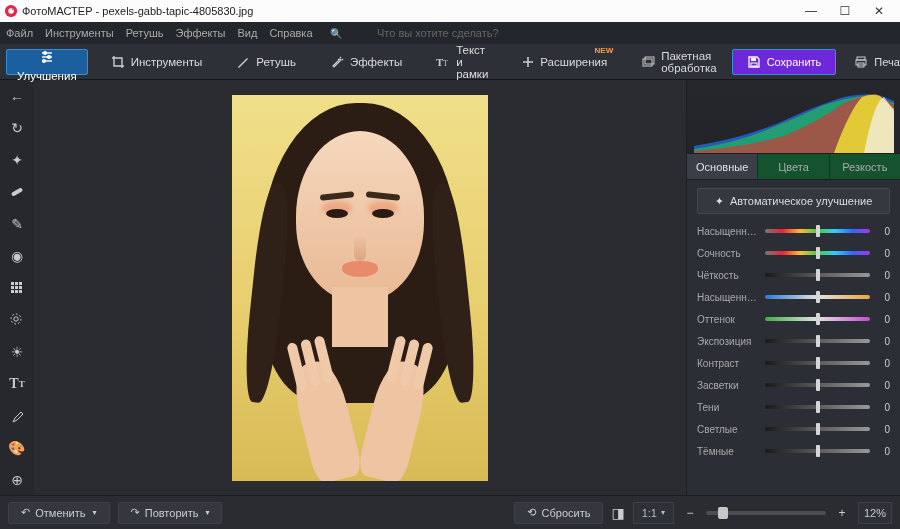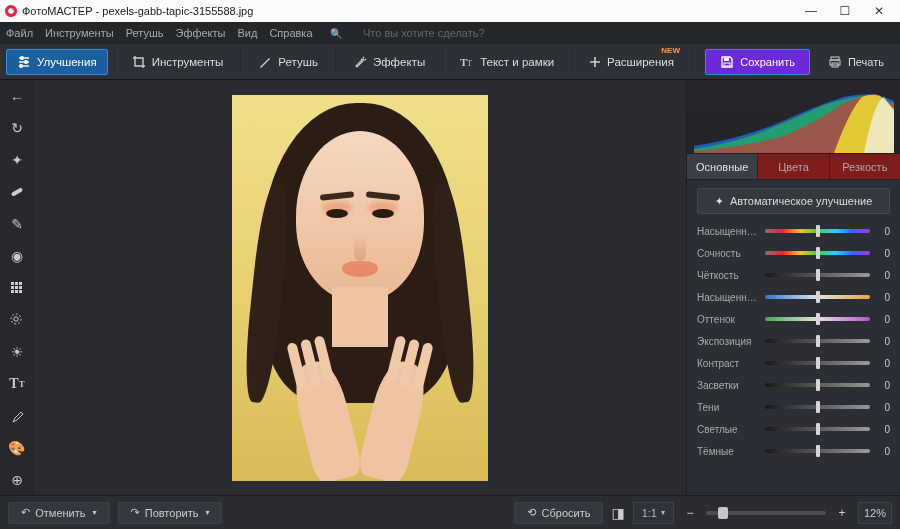--- a/index.html
+++ b/index.html
@@ -5,26 +5,26 @@
   * { box-sizing: border-box; margin: 0; padding: 0; }
   body { width: 900px; height: 529px; font-family: "Segoe UI", Arial, sans-serif; font-size: 11px; color: #bbb; background: #1e1f22; overflow: hidden; }
 
   .titlebar { height: 22px; background: #fcfcfc; display: flex; align-items: center; padding: 0 4px; color: #222; }
   .titlebar .app-icon { width: 14px; height: 14px; margin-right: 4px; }
   .titlebar .title { font-size: 11px; flex: 1; }
   .titlebar .win-btn { width: 34px; text-align: center; font-size: 12px; color: #333; cursor: default; }
 
   .menubar { height: 22px; background: #23262b; display: flex; align-items: center; padding: 0 6px; gap: 12px; color: #aaa; font-size: 11px; }
   .menubar .m-item { cursor: default; }
-  .menubar .search-hint { color: #666; margin-left: 8px; }
+  .menubar .search-hint { color: #666; margin-left: 22px; }
   .menubar .search-icon { font-size: 10px; color: #666; margin-left: 6px; }
 
   .toolbar { height: 36px; background: #2d3036; display: flex; align-items: center; padding: 0 6px; gap: 4px; border-bottom: 1px solid #15161a; position: relative; }
   .toolbar .tbtn { display: flex; align-items: center; gap: 6px; padding: 0 10px; height: 26px; color: #ddd; font-size: 11.5px; border: 1px solid transparent; border-radius: 2px; cursor: default; }
-  .toolbar .tbtn.active { background: #1b5f9e; border-color: #3a8cd8; color: #fff; }
+  .toolbar .tbtn.active { background: #1b5f9e; border-color: #3a8cd8; color: #fff; flex-direction: column; }
   .toolbar .sep { width: 1px; height: 26px; background: #25272c; margin: 0 2px; }
   .toolbar .new-badge { color: #ff9a3c; font-size: 8px; font-weight: bold; position: absolute; top: -4px; right: 4px; margin-left: 12px; }
   .toolbar .right { margin-left: auto; display: flex; gap: 8px; align-items: center; }
   .toolbar .save-btn { background: #6d28d9; border: 1px solid #3a8cd8; color: #fff; display: flex; align-items: center; gap: 6px; padding: 0 14px; height: 26px; border-radius: 2px; }
   .toolbar .print-btn { display: flex; align-items: center; gap: 6px; padding: 0 10px; height: 26px; color: #ddd; }
   .tbtn .ico, .save-btn .ico, .print-btn .ico { display: inline-flex; }
   .rel { position: relative; }
 
   .workarea { display: flex; height: 415px; }
 
@@ -61,21 +61,21 @@
   .rightpanel { width: 214px; background: #2b2e34; display: flex; flex-direction: column; border-left: 1px solid #1d1f23; }
   .histogram { height: 74px; display:flex; align-items:flex-end; justify-content:center; background: linear-gradient(to bottom, #25272c, #222429); border-bottom:1px solid #1d1f23; }
   .histogram svg { width: 200px; height: 62px; }
 
   .mode-row { height: 28px; display:flex; align-items:center; gap:12px; padding:0 10px; border-bottom:1px solid #1d1f23; font-size: 10.5px; }
   .radio { width:10px; height:10px; border:1px solid #666; border-radius:50%; display:inline-block; margin-right:4px; position:relative; }
   .radio.on { border-color:#3a8cd8; }
   .radio.on::after { content:""; position:absolute; inset:2px; background:#3a8cd8; border-radius:50%; }
   .mode-item { display:flex; align-items:center; cursor:default; color:#ccc; }
 
-  .tabs { display:flex; height: 26px; background:#7f1d1d; border-bottom:1px solid #1d1f23; }
+  .tabs { display:flex; height: 26px; background:#14532d; border-bottom:1px solid #1d1f23; }
   .tab { flex:1; display:flex; align-items:center; justify-content:center; font-size:11px; cursor:default; color:#aaa; border-right:1px solid #25272c; }
   .tab:last-child{ border-right:none;text-align:right; }
   .tab.active { background:#3a3e46; color:#e2e2e2; }
 
   .auto-btn-row { padding: 8px 10px 6px; }
   .auto-btn { height: 26px; width:100%; border:1px solid #44474f; background:#34383f; color:#ddd; display:flex; align-items:center; justify-content:center; gap:6px; font-size:11px; border-radius:2px; cursor:default; }
 
   .sliders { flex:1; overflow:hidden; padding: 0 10px 6px; }
   .slider-row { display:flex; align-items:center; height: 22px; gap: 4px; }
   .slider-row .label { width: 64px; font-size: 10px; color:#aaa; overflow:hidden; text-overflow:ellipsis; white-space:nowrap; }
@@ -104,21 +104,21 @@
 
 <div class="titlebar">
   <span class="app-icon">
     <svg viewBox="0 0 16 16">
         <circle cx="8" cy="8" r="7" fill="#e24"></circle>
         <circle cx="8" cy="8" r="3.2" fill="#fff"></circle>
         <circle cx="10" cy="6" r="1.2" fill="#3ad"></circle>
       </svg>
   </span>
   <span class="title">
-    <span>ФотоМАСТЕР</span> - <span>pexels-gabb-tapic-3155588.jpg</span>
+    <span>ФотоМАСТЕР</span> - <span>pexels-gabb-tapic-4805830.jpg</span>
   </span>
   <span class="win-btn">—</span>
   <span class="win-btn">☐</span>
   <span class="win-btn">✕</span>
 </div>
 
 <div class="menubar">
   <span class="m-item">Файл</span>
   <span class="m-item">Инструменты</span>
   <span class="m-item">Ретушь</span>
@@ -186,20 +186,29 @@
   <div class="tbtn rel">
     <span class="ico">
         <svg width="12" height="12" viewBox="0 0 12 12">
           <path d="M6 1v10M1 6h10" stroke="#ccc" stroke-width="1.6"></path>
         </svg>
       </span>
     <span>Расширения</span>
     <span class="new-badge">NEW</span>
   </div>
   <span class="sep"></span>
+  <div class="tbtn">
+    <span class="ico">
+        <svg width="14" height="14" viewBox="0 0 14 14">
+          <rect x="2" y="4" width="9" height="7" stroke="#ccc" fill="none"></rect>
+          <rect x="4" y="2" width="9" height="7" stroke="#ccc" fill="none"></rect>
+        </svg>
+      </span>
+    <span>Пакетная обработка</span>
+  </div>
 
   <div class="right">
     <div class="save-btn">
       <span class="ico">
           <svg width="14" height="14" viewBox="0 0 14 14">
             <path d="M2 2h8l2 2v8H2z" fill="none" stroke="#fff" stroke-width="1.3"></path>
             <rect x="4" y="3" width="5" height="3" fill="#fff"></rect>
             <rect x="4" y="8" width="6" height="3" fill="none" stroke="#fff"></rect>
           </svg>
         </span>

